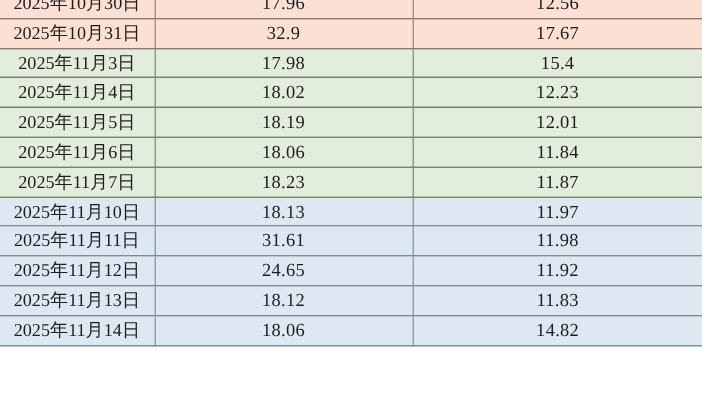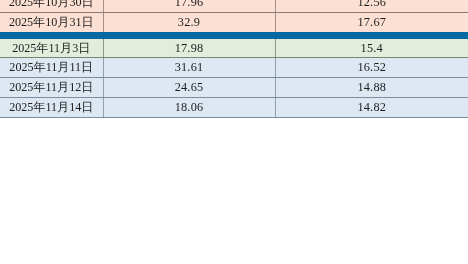--- a/index.html
+++ b/index.html
@@ -48,21 +48,21 @@
     letter-spacing: 0px;
   }
 
   
   tr.grp-pink  td { background: #fbe0d3; }
   tr.grp-green td { background: #e2eddc; }
   tr.grp-blue  td { background: #dde8f3; }
 
   
   tr.grp-pink  td { border-top: 1px solid #8a7a72; border-bottom: 1px solid #8a7a72; }
-  tr.grp-green td { border-top: 7px solid #0369a1; border-bottom: 1px solid #79856f; }
+  tr.grp-green td { border-top: 1px solid #0369a1; border-bottom: 1px solid #79856f; }
   tr.grp-blue  td { border-top: 1px solid #7d8d9b; border-bottom: 1px solid #7d8d9b; }
 
   
   #data-table td.sep-pink  { border-right: 1px solid #a79186; }
   #data-table td.sep-green { border-right: 1px solid #8a9a80; }
   #data-table td.sep-blue  { border-right: 1px solid #8fa0ae; }
 </style>
 </head>
 <body>
 
@@ -81,29 +81,59 @@
       <tr class="grp-pink">
         <td class="date-cell sep-pink">2025年10月31日</td>
         <td class="sep-pink">32.9</td>
         <td>17.67</td>
       </tr>
       <tr class="grp-green">
         <td class="date-cell sep-green">2025年11月3日</td>
         <td class="sep-green">17.98</td>
         <td>15.4</td>
       </tr>
+      <tr class="grp-green">
+        <td class="date-cell sep-green">2025年11月4日</td>
+        <td class="sep-green">18.02</td>
+        <td>12.23</td>
+      </tr>
+      <tr class="grp-green">
+        <td class="date-cell sep-green">2025年11月5日</td>
+        <td class="sep-green">18.19</td>
+        <td>12.01</td>
+      </tr>
+      <tr class="grp-green">
+        <td class="date-cell sep-green">2025年11月6日</td>
+        <td class="sep-green">18.06</td>
+        <td>11.84</td>
+      </tr>
+      <tr class="grp-green">
+        <td class="date-cell sep-green">2025年11月7日</td>
+        <td class="sep-green">18.23</td>
+        <td>11.87</td>
+      </tr>
+      <tr class="grp-blue">
+        <td class="date-cell sep-blue">2025年11月10日</td>
+        <td class="sep-blue">18.13</td>
+        <td>11.97</td>
+      </tr>
       <tr class="grp-blue">
         <td class="date-cell sep-blue">2025年11月11日</td>
         <td class="sep-blue">31.61</td>
-        <td>16.52</td>
+        <td>11.98</td>
       </tr>
       <tr class="grp-blue">
         <td class="date-cell sep-blue">2025年11月12日</td>
         <td class="sep-blue">24.65</td>
-        <td>14.88</td>
+        <td>11.92</td>
+      </tr>
+      <tr class="grp-blue">
+        <td class="date-cell sep-blue">2025年11月13日</td>
+        <td class="sep-blue">18.12</td>
+        <td>11.83</td>
       </tr>
       <tr class="grp-blue">
         <td class="date-cell sep-blue">2025年11月14日</td>
         <td class="sep-blue">18.06</td>
         <td>14.82</td>
       </tr>
     </tbody>
 </table>
 
 </body></html>

